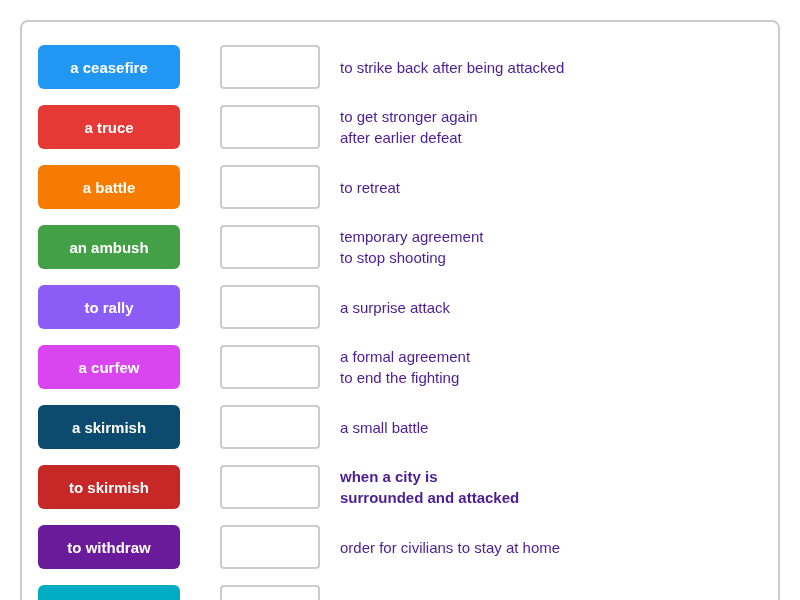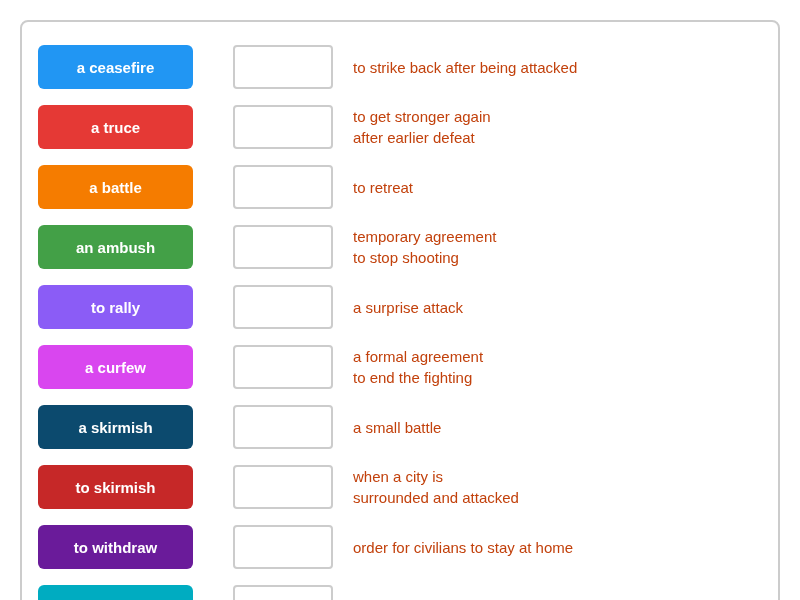--- a/index.html
+++ b/index.html
@@ -19,21 +19,21 @@
       border-radius: 8px;
       padding: 20px 16px;
     }
     .match-row {
       display: flex;
       align-items: center;
       margin-bottom: 10px;
       min-height: 50px;
     }
     .term-btn {
-      width: 155px;
+      width: 142px;
       min-height: 44px;
       border: none;
       border-radius: 6px;
       color: #fff;
       font-size: 15px;
       font-weight: bold;
       text-align: center;
       cursor: pointer;
       padding: 6px 8px;
       flex-shrink: 0;
@@ -43,21 +43,21 @@
       min-height: 44px;
       border: 2px solid #ccc;
       border-radius: 4px;
       margin-left: 40px;
       margin-right: 20px;
       flex-shrink: 0;
       background: #fff;
     }
     .definition {
       font-size: 15px;
-      color: #c2410c;
+      color: #4c1d95;
       line-height: 1.4;
     }
     
     .color-blue    { background-color: #2196F3; }
     .color-red     { background-color: #e53935; }
     .color-orange  { background-color: #F57C00; }
     .color-green   { background-color: #43A047; }
     .color-purple  { background-color: #8b5cf6; }
     .color-navy    { background-color: #d946ef; }
     .color-green2  { background-color: #0c4a6e; }
@@ -103,21 +103,21 @@
 to end the fighting</span>
     </div>
     <div class="match-row">
       <button class="term-btn color-green2">a skirmish</button>
       <div class="answer-box"></div>
       <span class="definition" style="white-space: pre-line;">a small battle</span>
     </div>
     <div class="match-row">
       <button class="term-btn color-red2">to skirmish</button>
       <div class="answer-box"></div>
-      <span class="definition" style="white-space: pre-line;">when a city is
+      <span class="definition" style="white-space: pre-line; font-weight: bold;">when a city is
 surrounded and attacked</span>
     </div>
     <div class="match-row">
       <button class="term-btn color-purple2">to withdraw</button>
       <div class="answer-box"></div>
       <span class="definition" style="white-space: pre-line;">order for civilians to stay at home</span>
     </div>
     <div class="match-row">
       <button class="term-btn color-cyan">hostilities</button>
       <div class="answer-box"></div>

